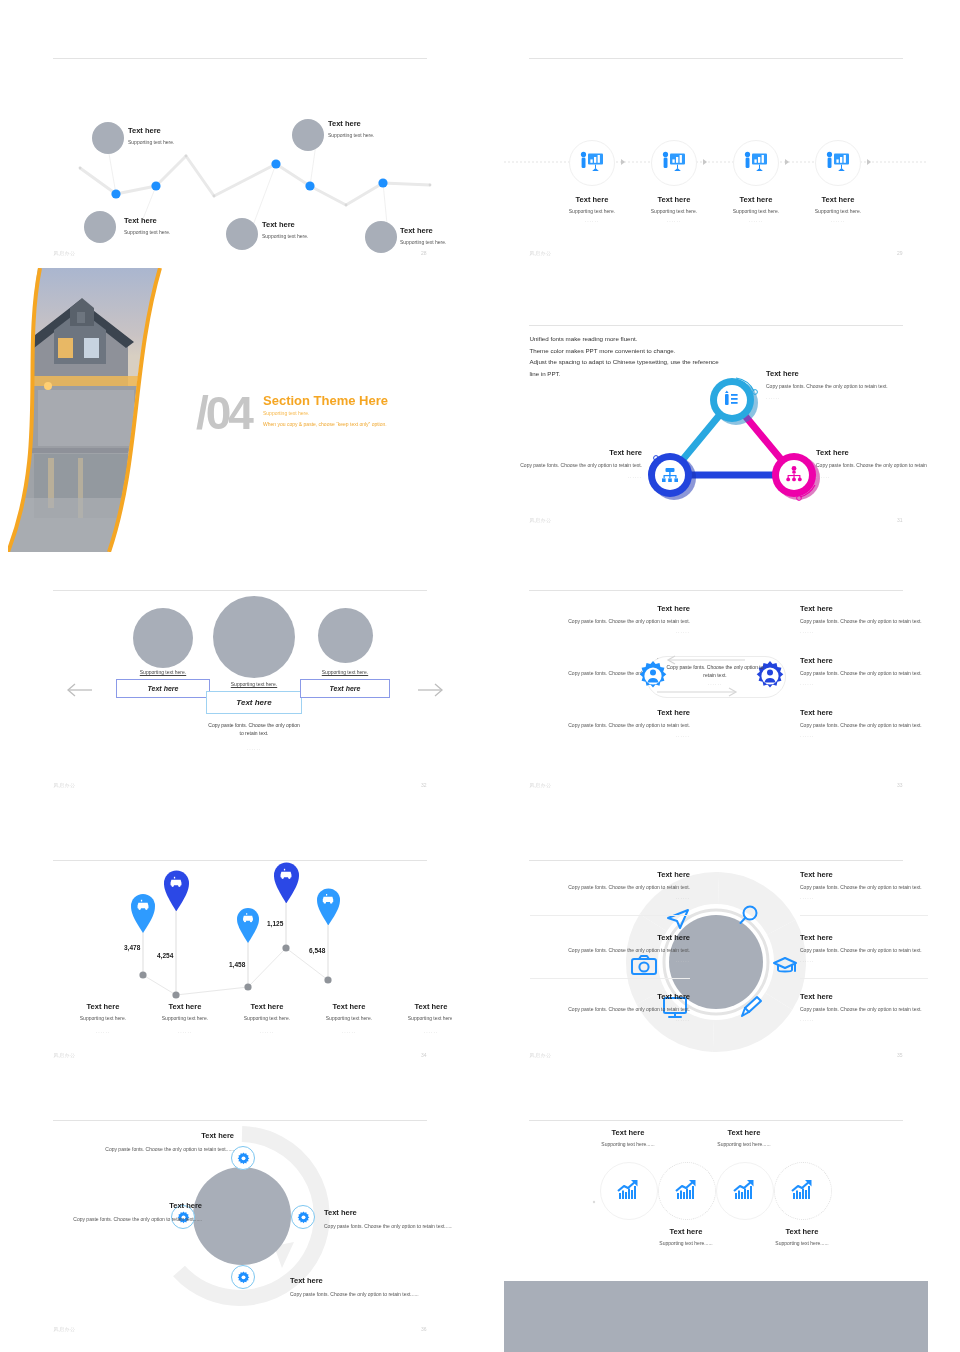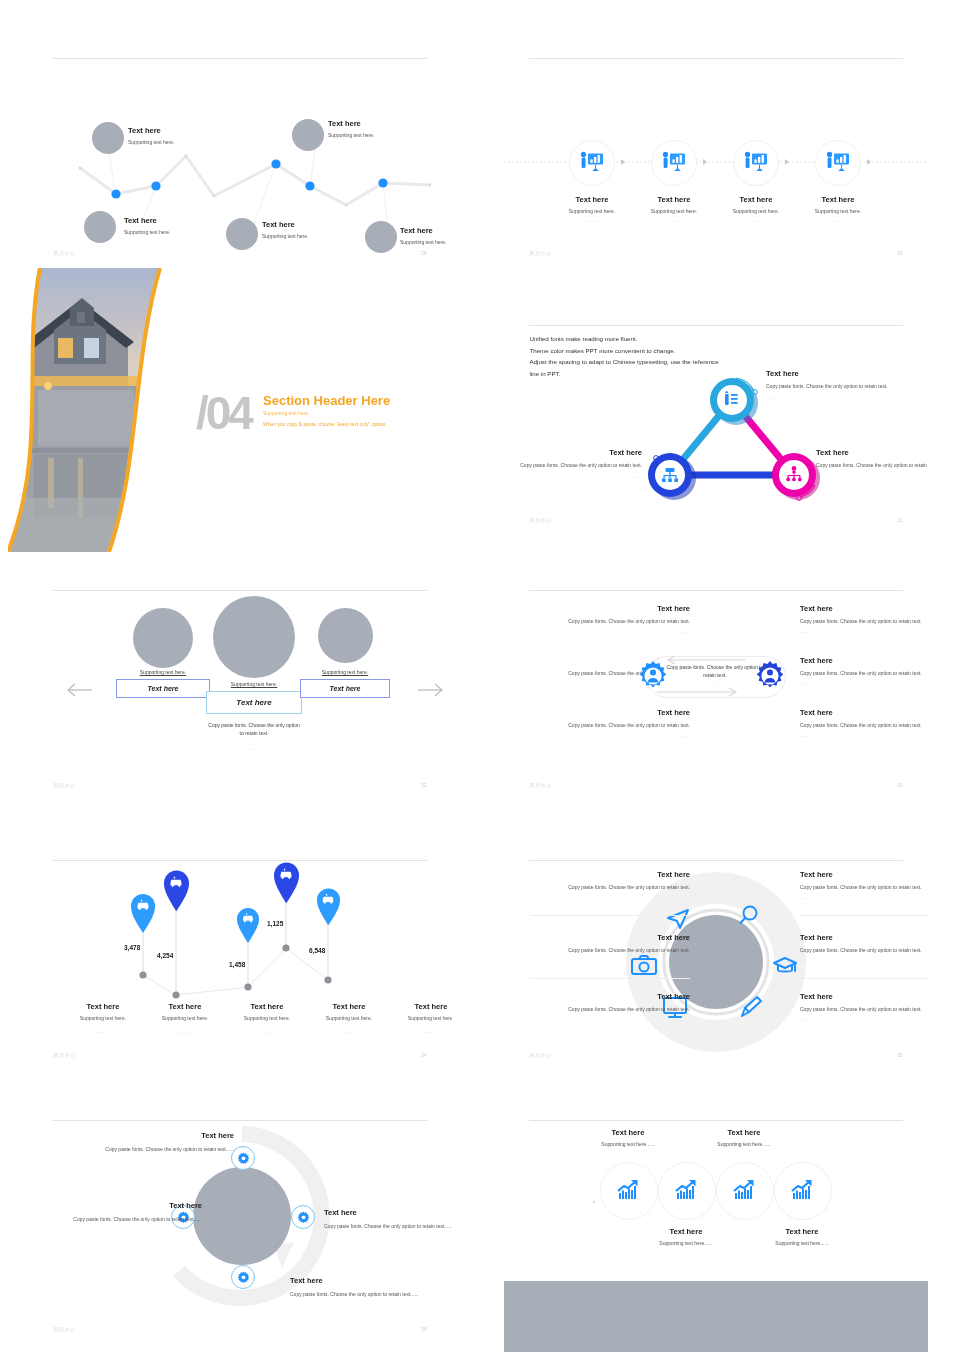--- a/index.html
+++ b/index.html
@@ -284,21 +284,21 @@
         <rect x="40" y="190" width="6" height="50" fill="#d9c193" opacity="0.55"></rect>
         <rect x="70" y="190" width="5" height="60" fill="#e0c79a" opacity="0.45"></rect>
         <rect x="0" y="230" width="190" height="54" fill="#aeb1b6" opacity="0.65"></rect>
       </g>
 
       <path d="M32,0 C14,90 40,180 0,284" fill="none" stroke="#F5A623" stroke-width="4"></path>
       <path d="M152,0 C124,96 132,192 101,284" fill="none" stroke="#F5A623" stroke-width="4"></path>
     </svg>
 
     <div class="num" style="left:188px;top:118px;font-size:46px;">/04</div>
-    <div class="sh-title" style="left:255px;top:125px;font-size:13px;">Section Header Here</div>
+    <div class="sh-title" style="left:255px;top:125px;font-size:13px;">Section Theme Here</div>
     <div class="sh-sub" style="left:255px;top:142px;font-size:5px;">Supporting text here.</div>
     <div class="sh-sub2" style="left:255px;top:153px;font-size:5px;">When you copy &amp; paste, choose “keep text only” option.</div>
   </div>
 
   <div class="slide s31" style="left:504px;top:305px;width:424px;height:226px;">
     <div class="hrule"></div>
 
     <div class="intro" style="left:6%;top:28px;white-space:pre-line;">Unified fonts make reading more fluent.
 Theme color makes PPT more convenient to change.
 Adjust the spacing to adapt to Chinese typesetting, use the reference line in PPT.</div>

